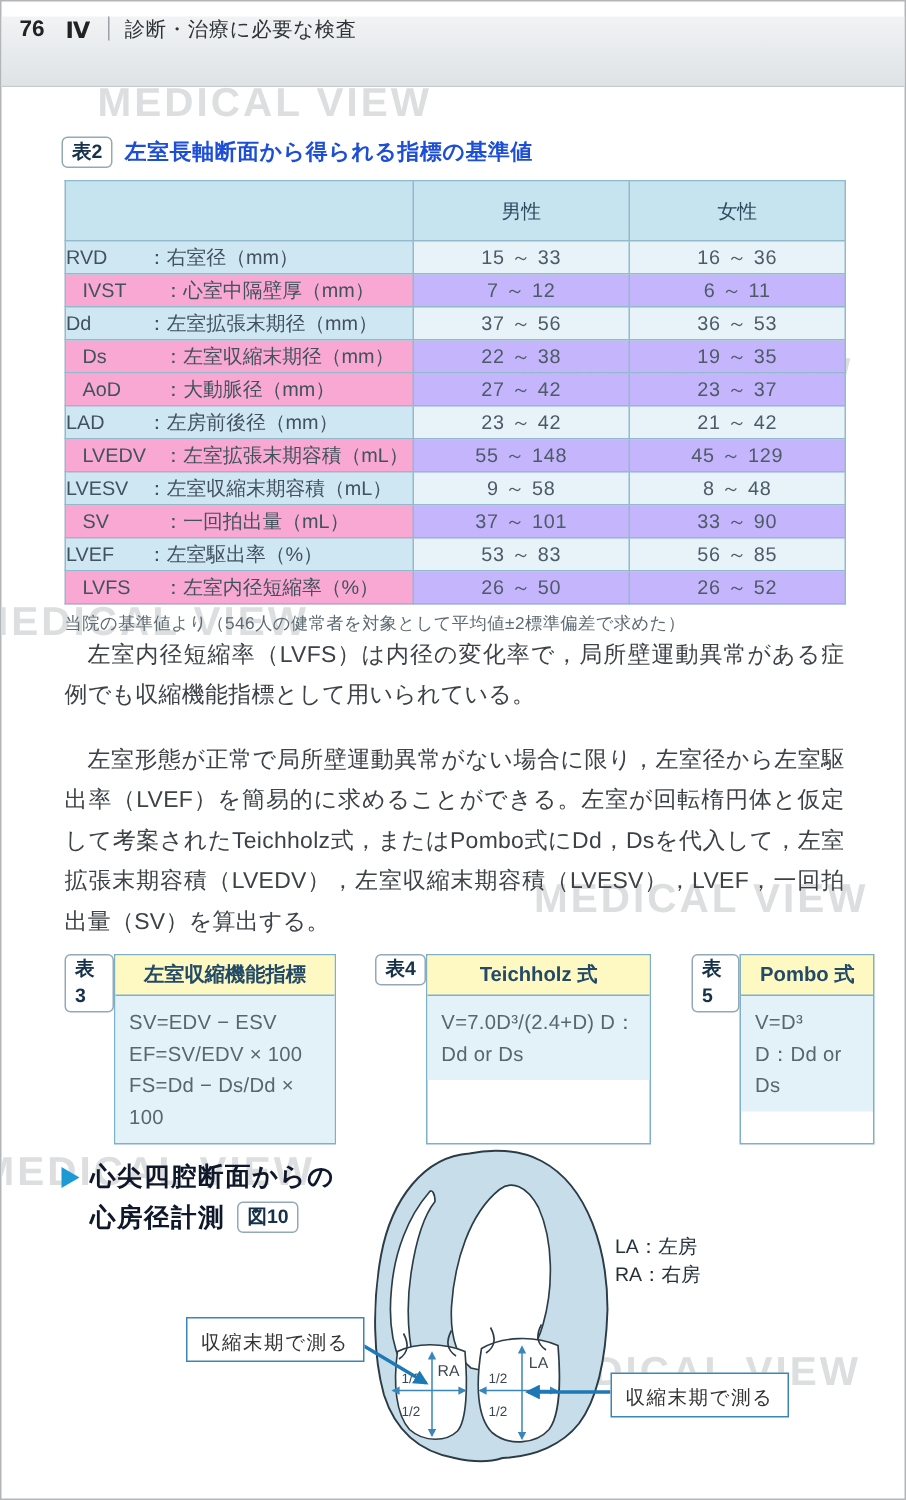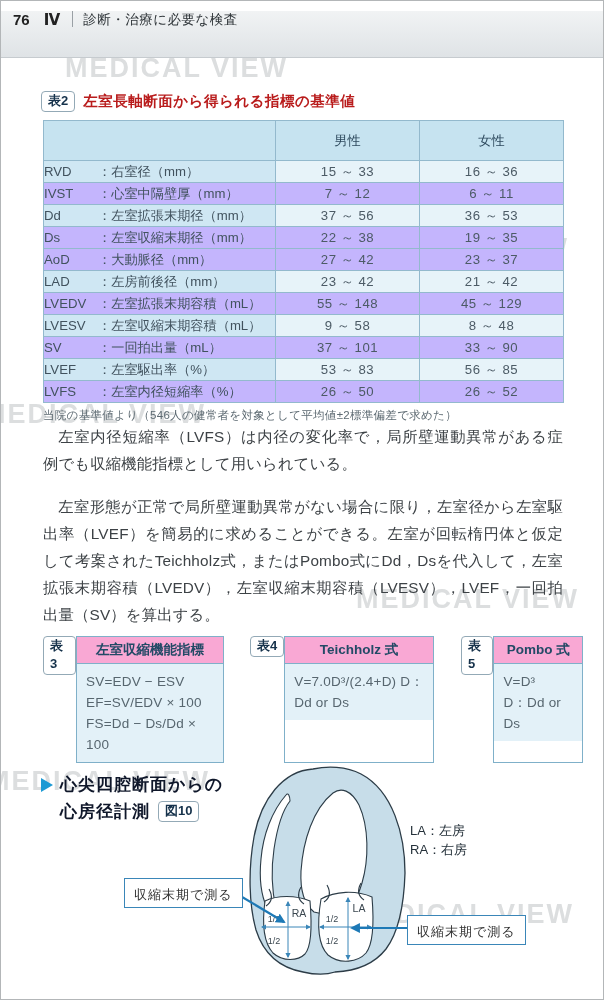--- a/index.html
+++ b/index.html
@@ -28,54 +28,54 @@
   .chap-divider { width:1px; height:16px; background:#9aa0a5; margin:0 10px 0 12px; }
   .chap-title { font-size:13.5px; color:#2e3438; letter-spacing:0.5px; }
 
   .chip {
     display:inline-block; border:1px solid #93a9b6; border-radius:4px;
     padding:0px 6px 1px; font-size:13px; font-weight:bold; color:#16324b;
     background:#fff; line-height:18px;
   }
 
   .t2-title-row { margin:33px 0 0 40px; display:flex; align-items:center; gap:8px; }
-  .t2-title { font-size:14.5px; font-weight:bold; color:#b91c1c; letter-spacing:0.5px; }
+  .t2-title { font-size:14.5px; font-weight:bold; color:#1d4ed8; letter-spacing:0.5px; }
 
   
   table.std { border-collapse:collapse; margin:8px 0 0 42px; width:520px; table-layout:fixed; }
   table.std td, table.std th {
     border:1px solid #93b9cd; font-weight:normal;
     font-size:13.2px; height:22px; padding:0;
   }
   table.std tr.hdr th { background:#c6e3f0; color:#2e4a5e; height:40px; }
   col.c-label { width:232px; }
   col.c-val { width:144px; }
   td.lbl { padding-left:14px; color:#41525e; }
   td.lbl .abbr { display:inline-block; width:54px; }
   td.val { text-align:center; color:#4c5b66; letter-spacing:0.5px; }
   tr.odd  td.lbl { background:#cfe7f3; }
   tr.odd  td.val { background:#e7f3f9; }
-  tr.even td.lbl { background:#c4b5fd; }
+  tr.even td.lbl { background:#f9a8d4;padding-left:11px; }
   tr.even td.val { background:#c4b5fd; }
 
   .footnote { margin:5px 0 0 42px; font-size:11.5px; color:#5d6a72; letter-spacing:0.3px; }
 
   .para {
     margin:0 42px; width:520px; font-size:15.3px; color:#3d4246;
     line-height:27px; text-align:justify; text-indent:1em; letter-spacing:0.2px;
   }
   .para.first { margin-top:16px; }
 
   
   .boxes-row { display:flex; margin:8px 0 0 42px; }
   .box-col { display:flex; flex-direction:row; }
   .box-col .chip { align-self:flex-start; margin-bottom:5px; }
   .fbox { border:1px solid #7fb0c9; }
   .fbox .fbox-hdr {
-    background:#f9a8d4; color:#234a66; font-size:13.5px; font-weight:bold;
+    background:#fef9c3; color:#234a66; font-size:13.5px; font-weight:bold;
     text-align:center; padding:4px 2px; border-bottom:1px solid #7fb0c9;
   }
   .fbox .fbox-body {
     background:#e3f1f8; color:#57666f; font-size:13.5px;
     padding:7px 9px; line-height:21px; letter-spacing:0.2px;
   }
   .w3 { width:181px; margin-right:26px; }
   .w4 { width:196px; margin-right:15px; }
   .w5 { width:122px; }
 

